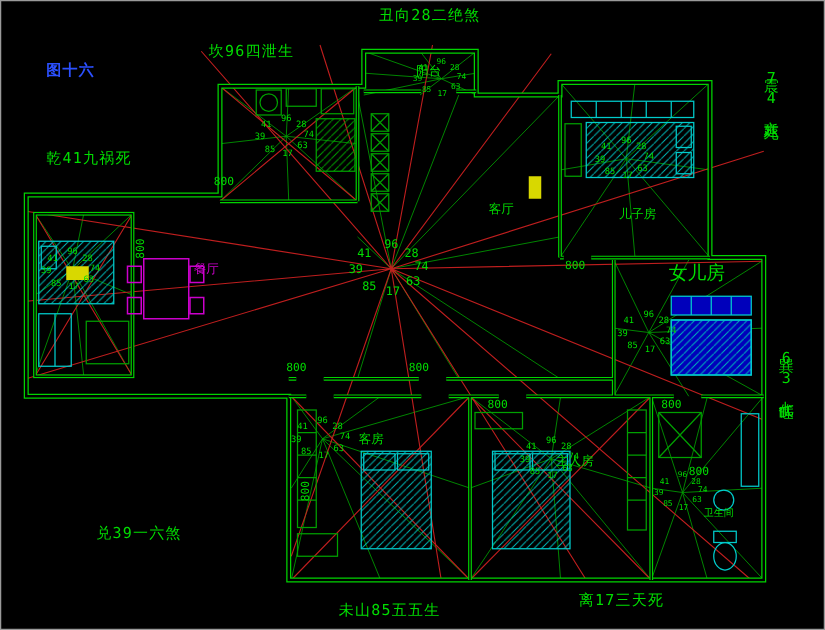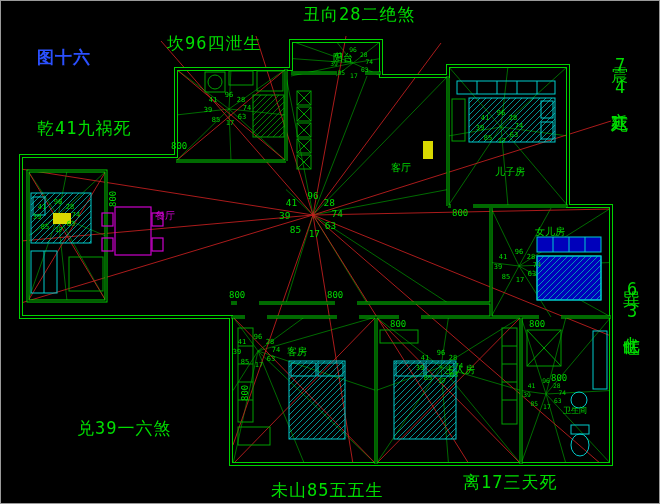--- a/index.html
+++ b/index.html
@@ -6,24 +6,24 @@
   #canvas{
     position:relative;width:660px;height:504px;
     background:var(--bg,#000);
     border:1px solid #9a9a9a;box-sizing:border-box;
     font-family:"DejaVu Sans Mono","DejaVu Sans",monospace;
     overflow:hidden;
   }
   #plan-svg{position:absolute;left:0;top:0;}
   #overlay{position:absolute;left:0;top:0;width:660px;height:504px;pointer-events:none;}
   .lbl{position:absolute;white-space:nowrap;color:var(--text-green);font-size:10px;line-height:1;}
-  .ann{font-size:17px;letter-spacing:1px;}
+  .ann{font-size:12px;letter-spacing:1px;}
   .vert{writing-mode:vertical-rl;text-orientation:upright;letter-spacing:2px;}
   .magenta{color:var(--magenta);}
-  .blue{color:var(--figure-blue);font-weight:bold;font-family:Liberation Mono, monospace;}
+  .blue{color:var(--figure-blue);font-weight:bold;}
   .dim{position:absolute;color:var(--text-green);font-size:9px;line-height:1;}
   .rot{transform:rotate(-90deg);transform-origin:left top;}
   .star{position:absolute;transform:translate(-50%,-50%);color:var(--text-green);line-height:1;}
   #spokes line{stroke:var(--spoke-green);stroke-width:0.7;opacity:0.95;}
   .redline{stroke:var(--red);stroke-width:0.9;fill:none;opacity:0.95;}
   .wallO{fill:none;stroke:var(--wall);stroke-width:4;}
   .wallI{fill:none;stroke:#000;stroke-width:2;}
   .partO{stroke:var(--wall);stroke-width:3;fill:none;}
   .partI{stroke:#000;stroke-width:1.1;fill:none;}
   .cy{stroke:var(--cyan);fill:none;stroke-width:1;}
@@ -236,21 +236,21 @@
     <div class="lbl ann vert" style="left:610px;top:52px">震74六延死</div>
     <div class="lbl ann vert" style="left:622px;top:276px">巽63七伏旺</div>
     <div class="lbl ann" style="left:76px;top:419px">兑39一六煞</div>
     <div class="lbl ann" style="left:270px;top:481px">未山85五五生</div>
     <div class="lbl ann" style="left:462px;top:473px">离17三天死</div>
 
     <div class="lbl" style="left:332px;top:52px">阳台</div>
     <div class="lbl" style="left:390px;top:162px">客厅</div>
     <div class="lbl magenta" style="left:154px;top:210px">餐厅</div>
     <div class="lbl" style="left:494px;top:166px">儿子房</div>
-    <div class="lbl" style="left:534px;top:226px;font-size:10px">女儿房</div>
+    <div class="lbl" style="left:534px;top:210px;font-size:15px">女儿房</div>
     <div class="lbl" style="left:286px;top:346px">客房</div>
     <div class="lbl" style="left:444px;top:364px">主人房</div>
     <div class="lbl" style="left:562px;top:406px;font-size:8px">卫生间</div>
 
     <div class="dim" style="left:170px;top:141px">800</div>
     <div class="dim rot" style="left:108px;top:206px">800</div>
     <div class="dim" style="left:228px;top:290px">800</div>
     <div class="dim" style="left:326px;top:290px">800</div>
     <div class="dim" style="left:389px;top:319px">800</div>
     <div class="dim" style="left:451px;top:208px">800</div>

